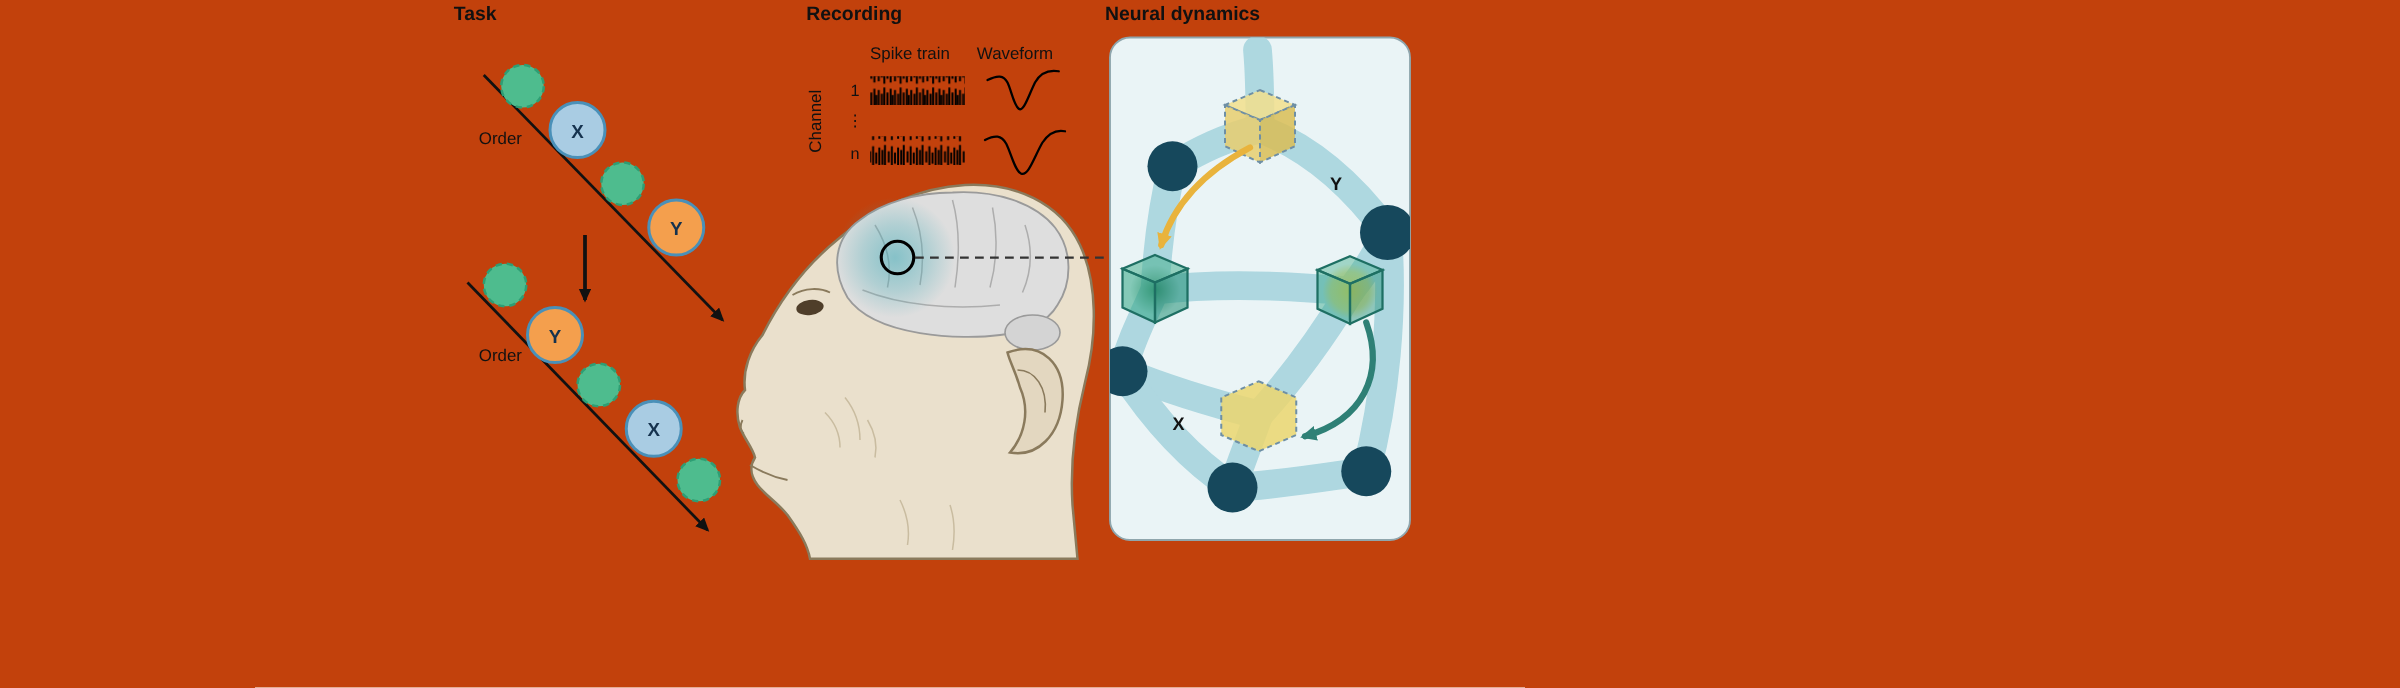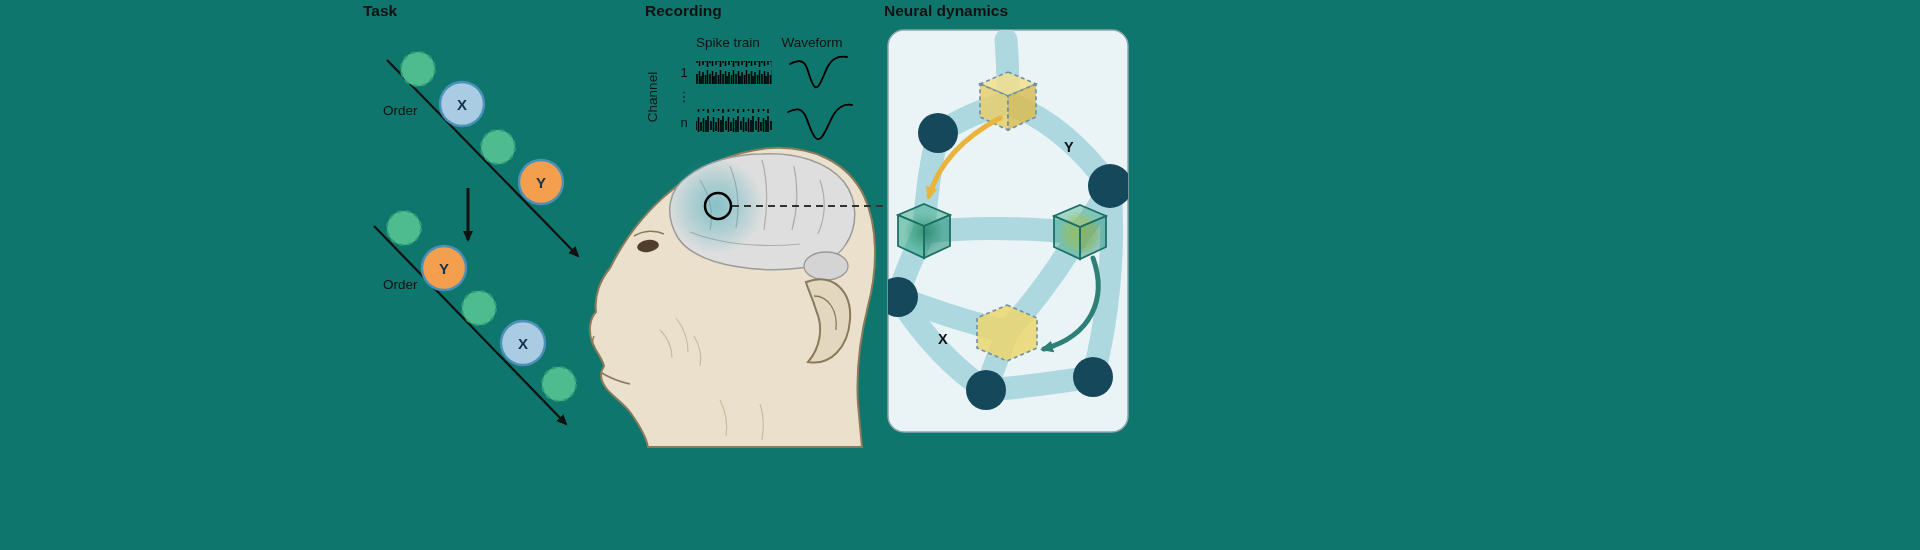--- a/index.html
+++ b/index.html
@@ -1,16 +1,16 @@
 <!DOCTYPE html>
 <html><head>
 <meta charset="utf-8">
 <style>
   html,body{margin:0;padding:0;background:#ffffff;}
-  .stage{position:relative;width:1920px;height:550px;background:#0f766e;overflow:hidden;}
+  .stage{position:relative;width:1920px;height:550px;background:#c2410c;overflow:hidden;}
   svg{position:absolute;left:0;top:0;}
   text{font-family:"Liberation Sans", sans-serif;fill:#111;}
   .t-title{font-size:15.5px;font-weight:bold;}
   .t-label{font-size:13.5px;}
   .t-small{font-size:13px;}
   .t-circle{font-size:15px;font-weight:bold;fill:#15324e;}
   .t-state{font-size:14.5px;font-weight:bold;fill:#111;}
 </style>
 </head>
 <body>

